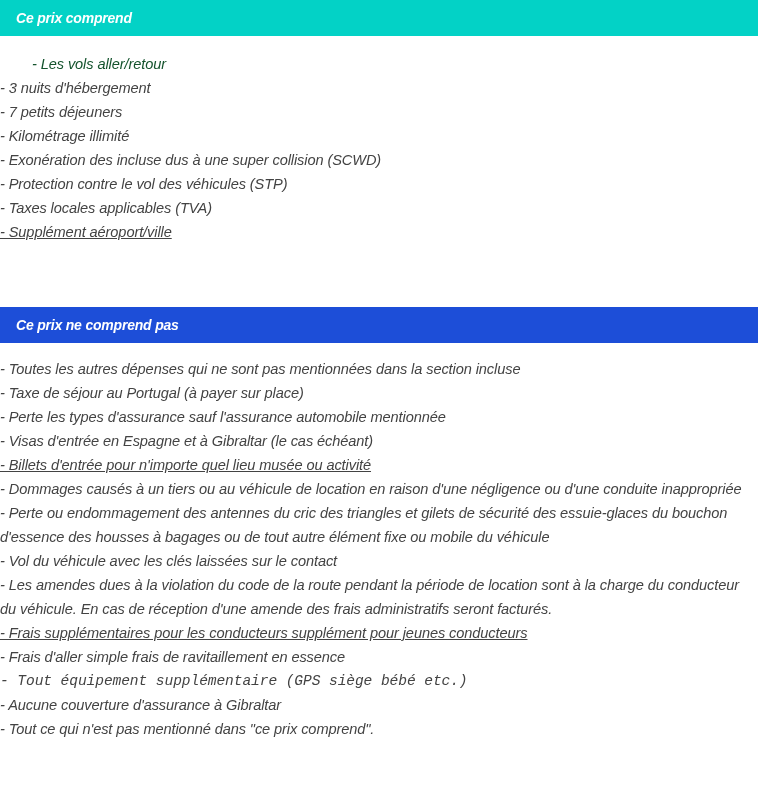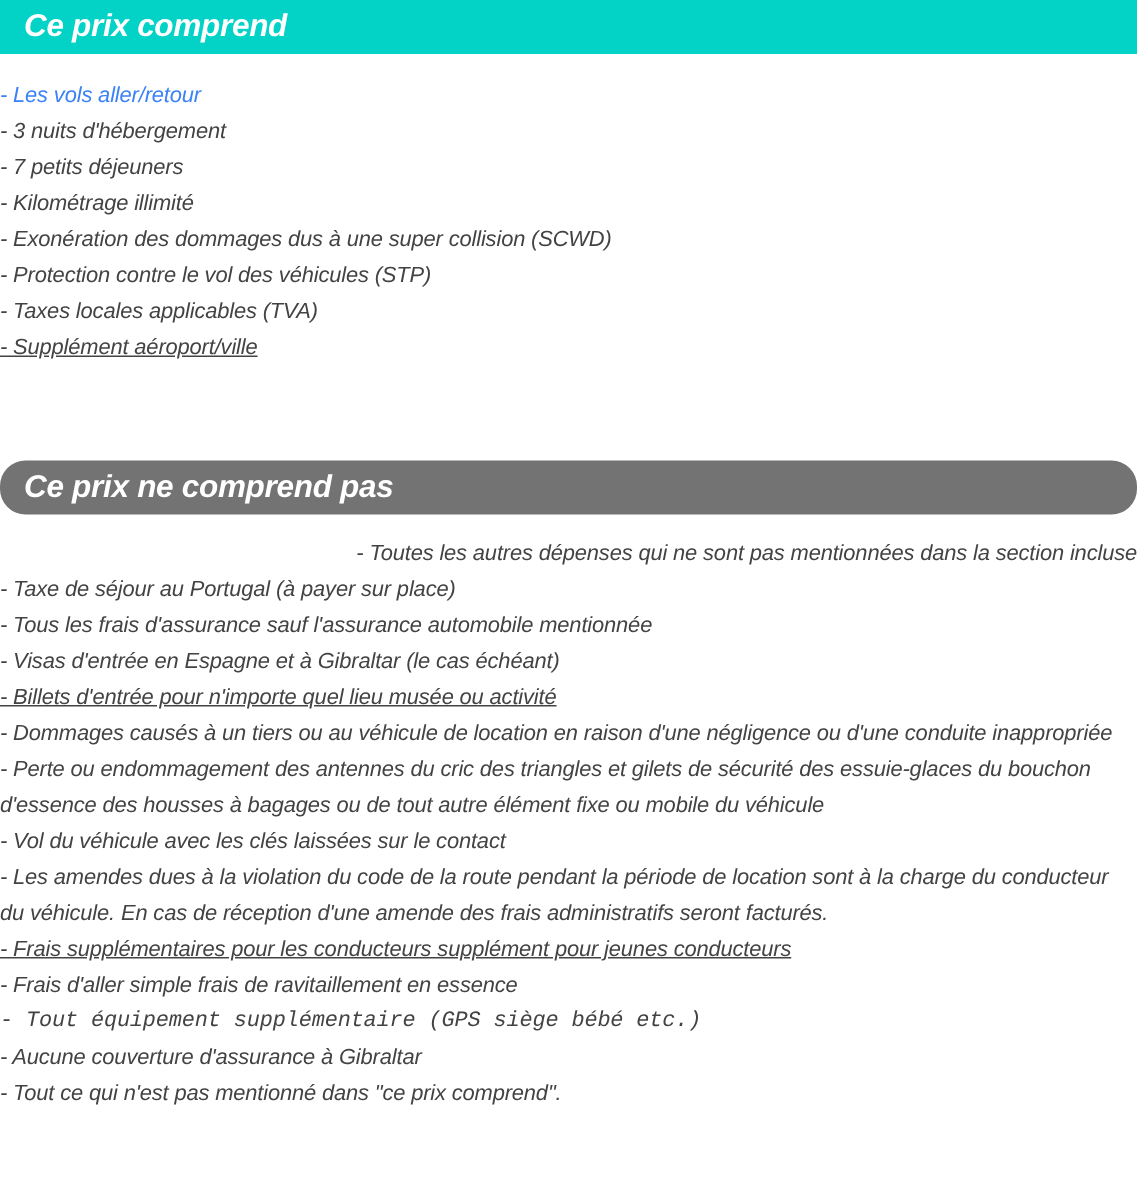--- a/index.html
+++ b/index.html
@@ -28,21 +28,21 @@
     background: #03d2c6;
     height: 36px;
     display: flex;
     align-items: center;
     padding: 0 16px;
   }
   .section-header .section-title {
     color: #ffffff;
     font-style: italic;
     font-weight: bold;
-    font-size: 21px;
+    font-size: 14px;
     line-height: 20px;
     letter-spacing: -0.2px;
     white-space: nowrap;
   }
 
   
   .section-body {
     padding: 0;
     margin: 0;
     list-style: none;
@@ -68,42 +68,42 @@
 
 <div class="page">
 
   <div class="section-header" style="background: rgb(3, 210, 198);">
     <span class="section-title" style="color: rgb(255, 255, 255);">Ce prix comprend</span>
   </div>
 
   <div class="gap-after-header-1"></div>
 
   <ul class="section-body">
-    <li class="list-item" style="color: #3b82f6;">- Les vols aller/retour</li>
+    <li class="list-item" style="color: #14532d; margin-left: 32px;">- Les vols aller/retour</li>
     <li class="list-item" style="color: rgb(67, 67, 67);">- 3 nuits d'hébergement</li>
     <li class="list-item" style="color: rgb(67, 67, 67);">- 7 petits déjeuners</li>
     <li class="list-item" style="color: rgb(67, 67, 67);">- Kilométrage illimité</li>
-    <li class="list-item" style="color: rgb(67, 67, 67);">- Exonération des dommages dus à une super collision (SCWD)</li>
+    <li class="list-item" style="color: rgb(67, 67, 67);">- Exonération des incluse dus à une super collision (SCWD)</li>
     <li class="list-item" style="color: rgb(67, 67, 67);">- Protection contre le vol des véhicules (STP)</li>
     <li class="list-item" style="color: rgb(67, 67, 67);">- Taxes locales applicables (TVA)</li>
     <li class="list-item" style="color: rgb(67, 67, 67); text-decoration: underline;">- Supplément aéroport/ville</li>
   </ul>
 
   <div class="gap-after-list-1"></div>
 
-  <div class="section-header" style="background: #737373; border-radius: 17px;">
+  <div class="section-header" style="background: #1d4ed8;">
     <span class="section-title" style="color: rgb(255, 255, 255);">Ce prix ne comprend pas</span>
   </div>
 
   <div class="gap-after-header-2"></div>
 
   <ul class="section-body">
-    <li class="list-item" style="color: rgb(67, 67, 67); text-align: right;">- Toutes les autres dépenses qui ne sont pas mentionnées dans la section incluse</li>
+    <li class="list-item" style="color: rgb(67, 67, 67);">- Toutes les autres dépenses qui ne sont pas mentionnées dans la section incluse</li>
     <li class="list-item" style="color: rgb(67, 67, 67);">- Taxe de séjour au Portugal (à payer sur place)</li>
-    <li class="list-item" style="color: rgb(67, 67, 67);">- Tous les frais d'assurance sauf l'assurance automobile mentionnée</li>
+    <li class="list-item" style="color: rgb(67, 67, 67);">- Perte les types d'assurance sauf l'assurance automobile mentionnée</li>
     <li class="list-item" style="color: rgb(67, 67, 67);">- Visas d'entrée en Espagne et à Gibraltar (le cas échéant)</li>
     <li class="list-item" style="color: rgb(67, 67, 67); text-decoration: underline;">- Billets d'entrée pour n'importe quel lieu musée ou activité</li>
     <li class="list-item" style="color: rgb(67, 67, 67);">- Dommages causés à un tiers ou au véhicule de location en raison d'une négligence ou d'une conduite inappropriée</li>
     <li class="list-item" style="color: rgb(67, 67, 67);">- Perte ou endommagement des antennes du cric des triangles et gilets de sécurité des essuie-glaces du bouchon d'essence des housses à bagages ou de tout autre élément fixe ou mobile du véhicule</li>
     <li class="list-item" style="color: rgb(67, 67, 67);">- Vol du véhicule avec les clés laissées sur le contact</li>
     <li class="list-item" style="color: rgb(67, 67, 67);">- Les amendes dues à la violation du code de la route pendant la période de location sont à la charge du conducteur du véhicule. En cas de réception d'une amende des frais administratifs seront facturés.</li>
     <li class="list-item" style="color: rgb(67, 67, 67); text-decoration: underline;">- Frais supplémentaires pour les conducteurs supplément pour jeunes conducteurs</li>
     <li class="list-item" style="color: rgb(67, 67, 67);">- Frais d'aller simple frais de ravitaillement en essence</li>
     <li class="list-item" style="color: rgb(67, 67, 67); font-family: Liberation Mono, monospace;">- Tout équipement supplémentaire (GPS siège bébé etc.)</li>
     <li class="list-item" style="color: rgb(67, 67, 67);">- Aucune couverture d'assurance à Gibraltar</li>

